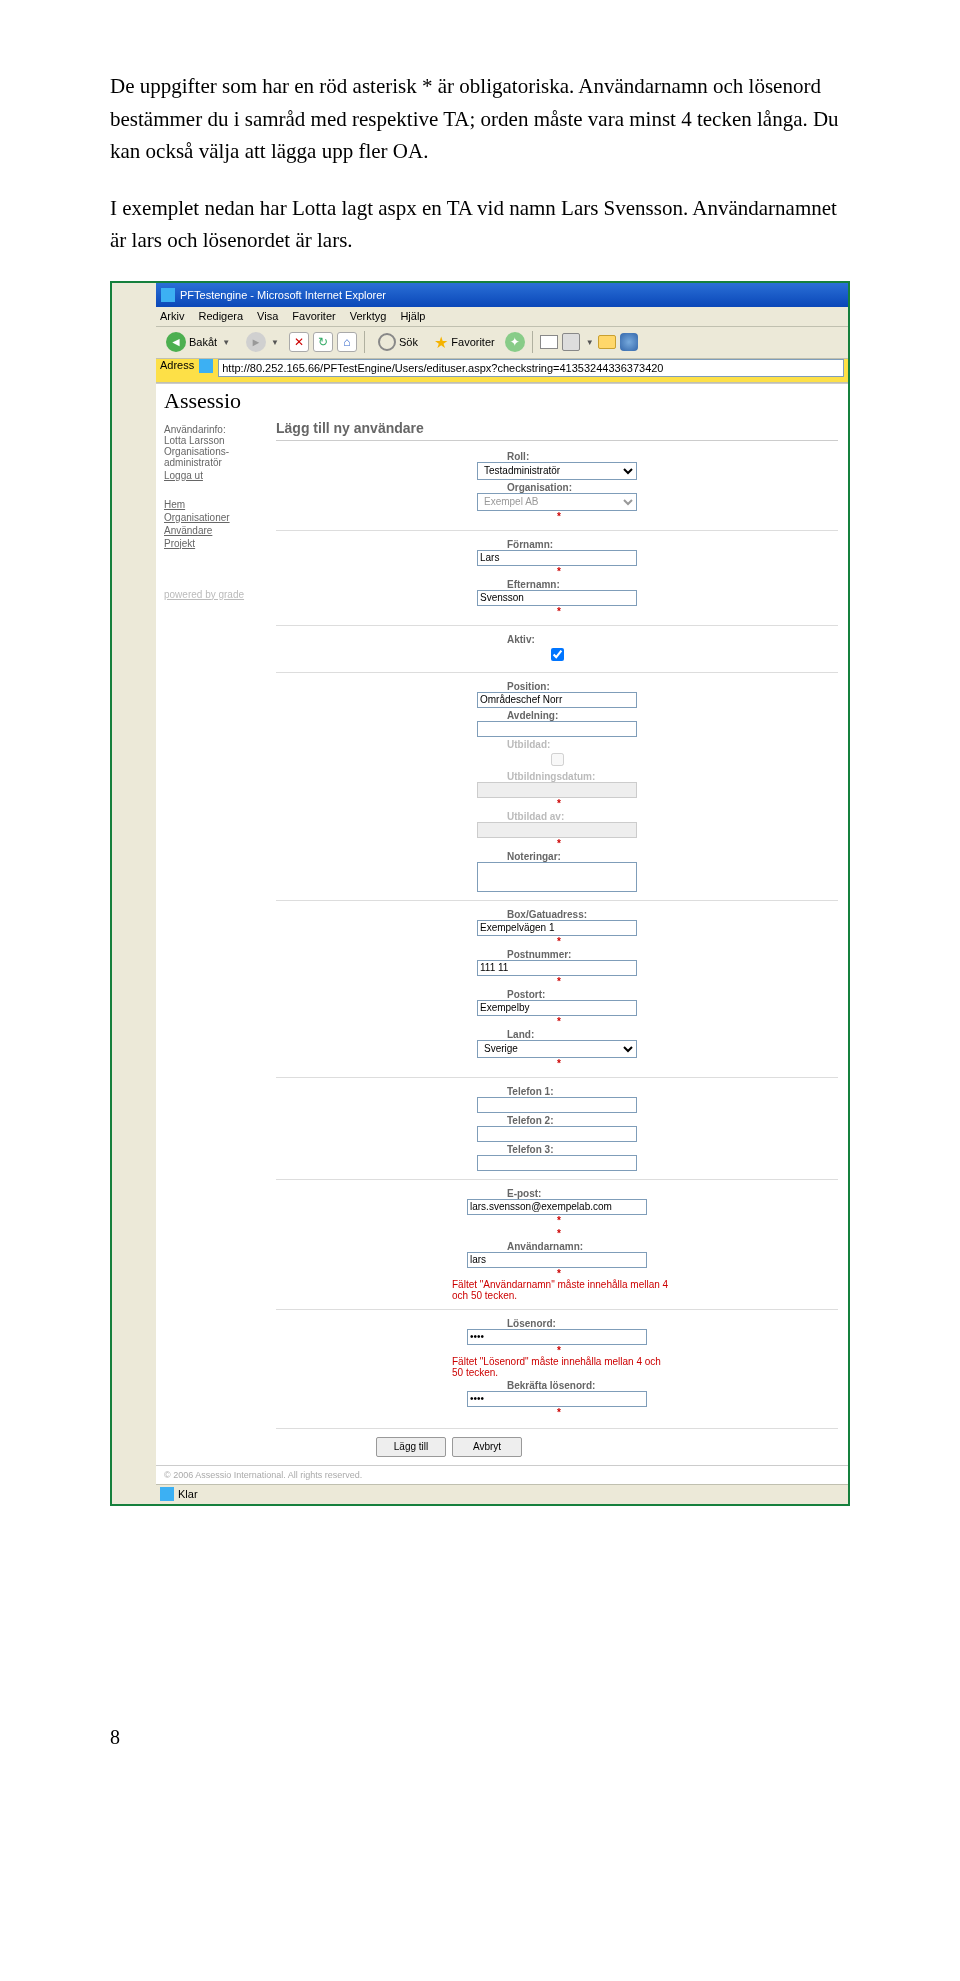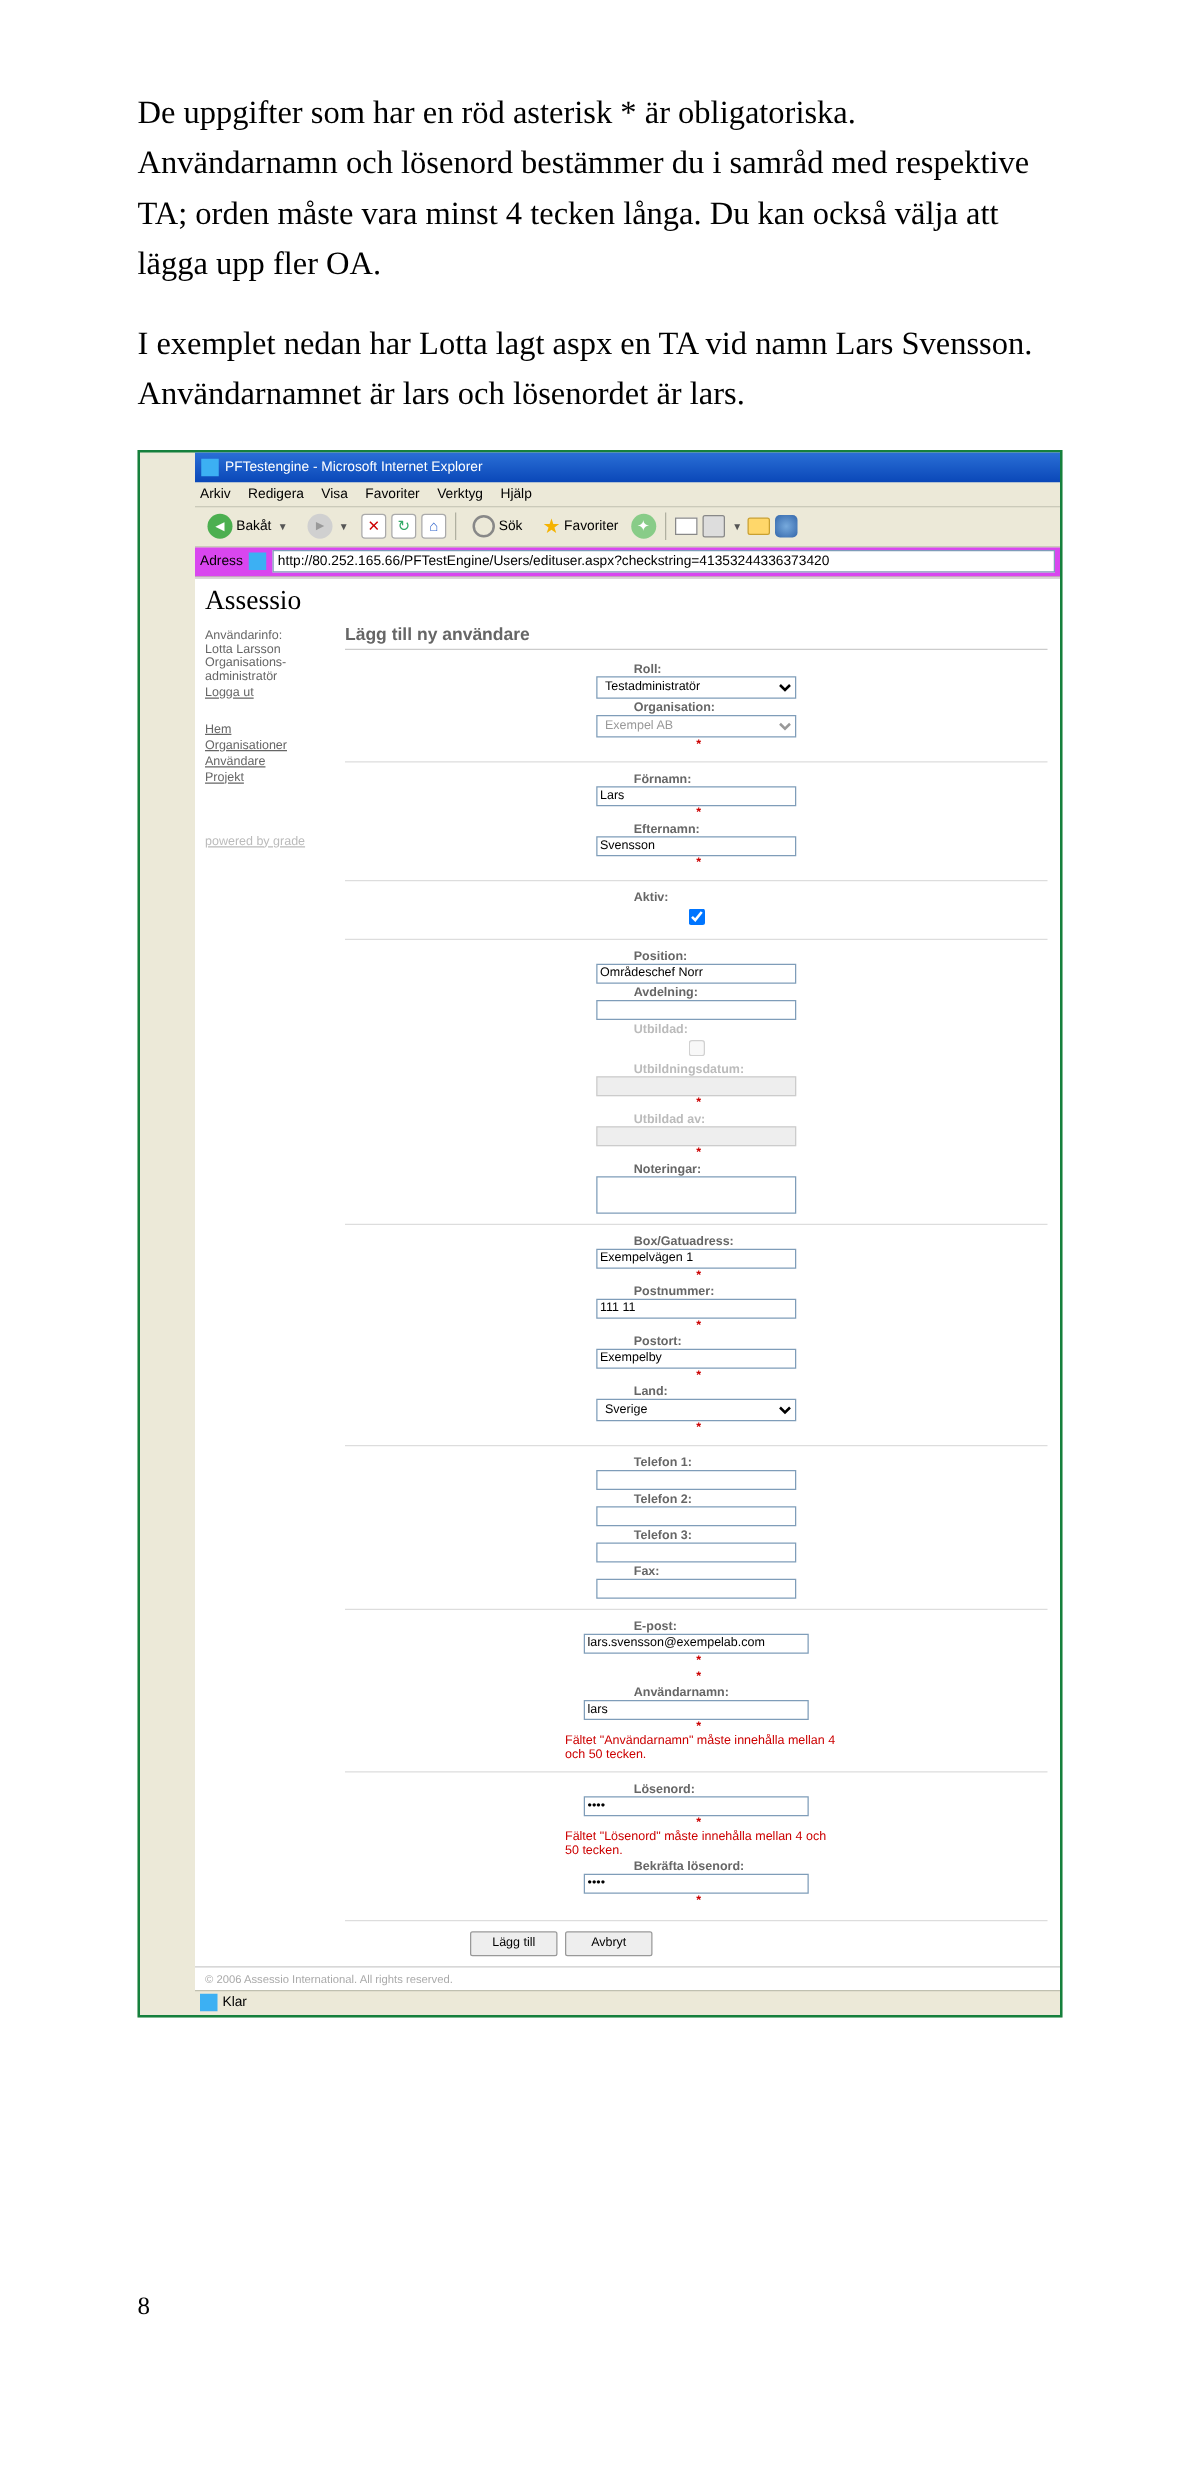--- a/index.html
+++ b/index.html
@@ -8,21 +8,21 @@
     padding: 0;
     font-family: Georgia, "Times New Roman", serif;
     background: #fff;
     color: #000;
     width: 960px;
   }
   .page {
     padding: 70px 110px 40px 110px;
   }
   .doc-paragraph {
-    font-size: 26px;
+    font-size: 21px;
     line-height: 1.55;
     margin: 0 0 24px 0;
   }
   .screenshot-wrap {
     margin-top: 8px;
     border: 2px solid #15803d;
     font-family: Tahoma, Arial, sans-serif;
     font-size: 11px;
     background: #ece9d8;
     padding-left: 44px;
@@ -79,21 +79,21 @@
   .tb-fav { color:#f5b301; font-size:16px; }
   .tb-sep { width:1px; height:22px; background:#b0b0a0; margin:0 3px;}
   .tb-chevron { font-size:8px; color:#555; margin-left:2px;}
   .tb-print { width:18px;height:18px;background:#ddd;border:1px solid #888;border-radius:2px;}
   .tb-mail { width:18px;height:14px;background:#fff;border:1px solid #888;}
   .tb-msn { width:18px;height:18px;background:radial-gradient(#7ad,#36a);border-radius:4px;}
   .tb-fwd { width:20px;height:20px;border-radius:10px;background:#d0d0d0;color:#999;display:inline-flex;align-items:center;justify-content:center;}
   .tb-folder { width:18px;height:14px;background:#ffd76a;border:1px solid #c9a030;border-radius:2px;}
   
   .ie-addrbar {
-    background: #d946ef; height: 24px; display: flex; align-items: center;
+    background: #fde047; height: 24px; display: flex; 
     padding: 0 4px; gap: 5px; border-bottom: 1px solid #c0c0b0;
   }
   .ie-addrbar input {
     flex: 1; height: 18px; font-size: 11px; border: 1px solid #7f9db9;
     padding: 0 3px;
   }
   
   .app {
     background: #fff;
     display: flex;
@@ -332,24 +332,20 @@
             <input type="text" style="">
           </div>
           <div class="form-row">
             <span class="lbl">Telefon 2:</span>
             <input type="text" style="">
           </div>
           <div class="form-row">
             <span class="lbl">Telefon 3:</span>
             <input type="text" style="">
           </div>
-          <div class="form-row">
-            <span class="lbl">Fax:</span>
-            <input type="text" style="">
-          </div>
           <hr class="section-hr">
           <div class="form-row">
             <span class="lbl">E-post:</span>
             <input type="text" class="wide" value="lars.svensson@exempelab.com" style="">
             <span class="req">*</span>
           </div>
           <div class="form-row">
             <span class="lbl"></span>
             <span style="width:180px"></span>
             <span class="req">*</span>

